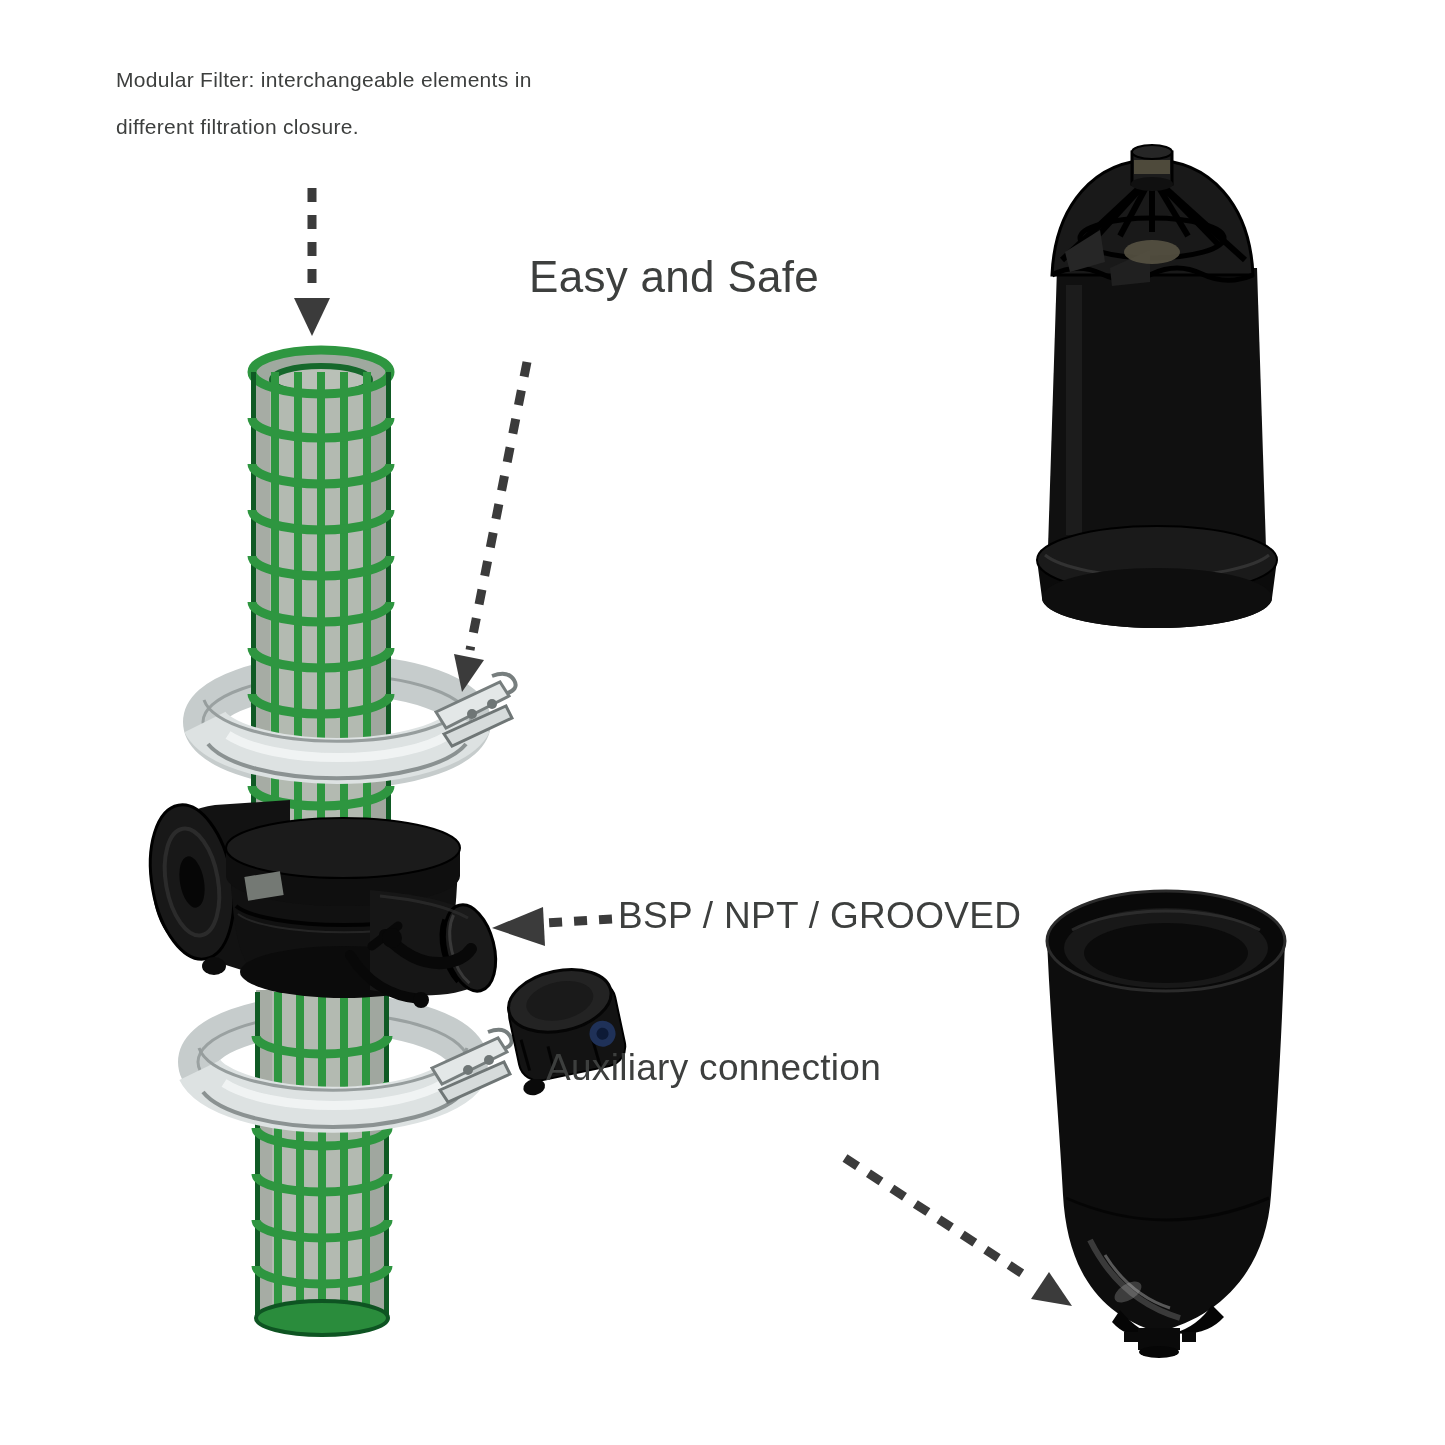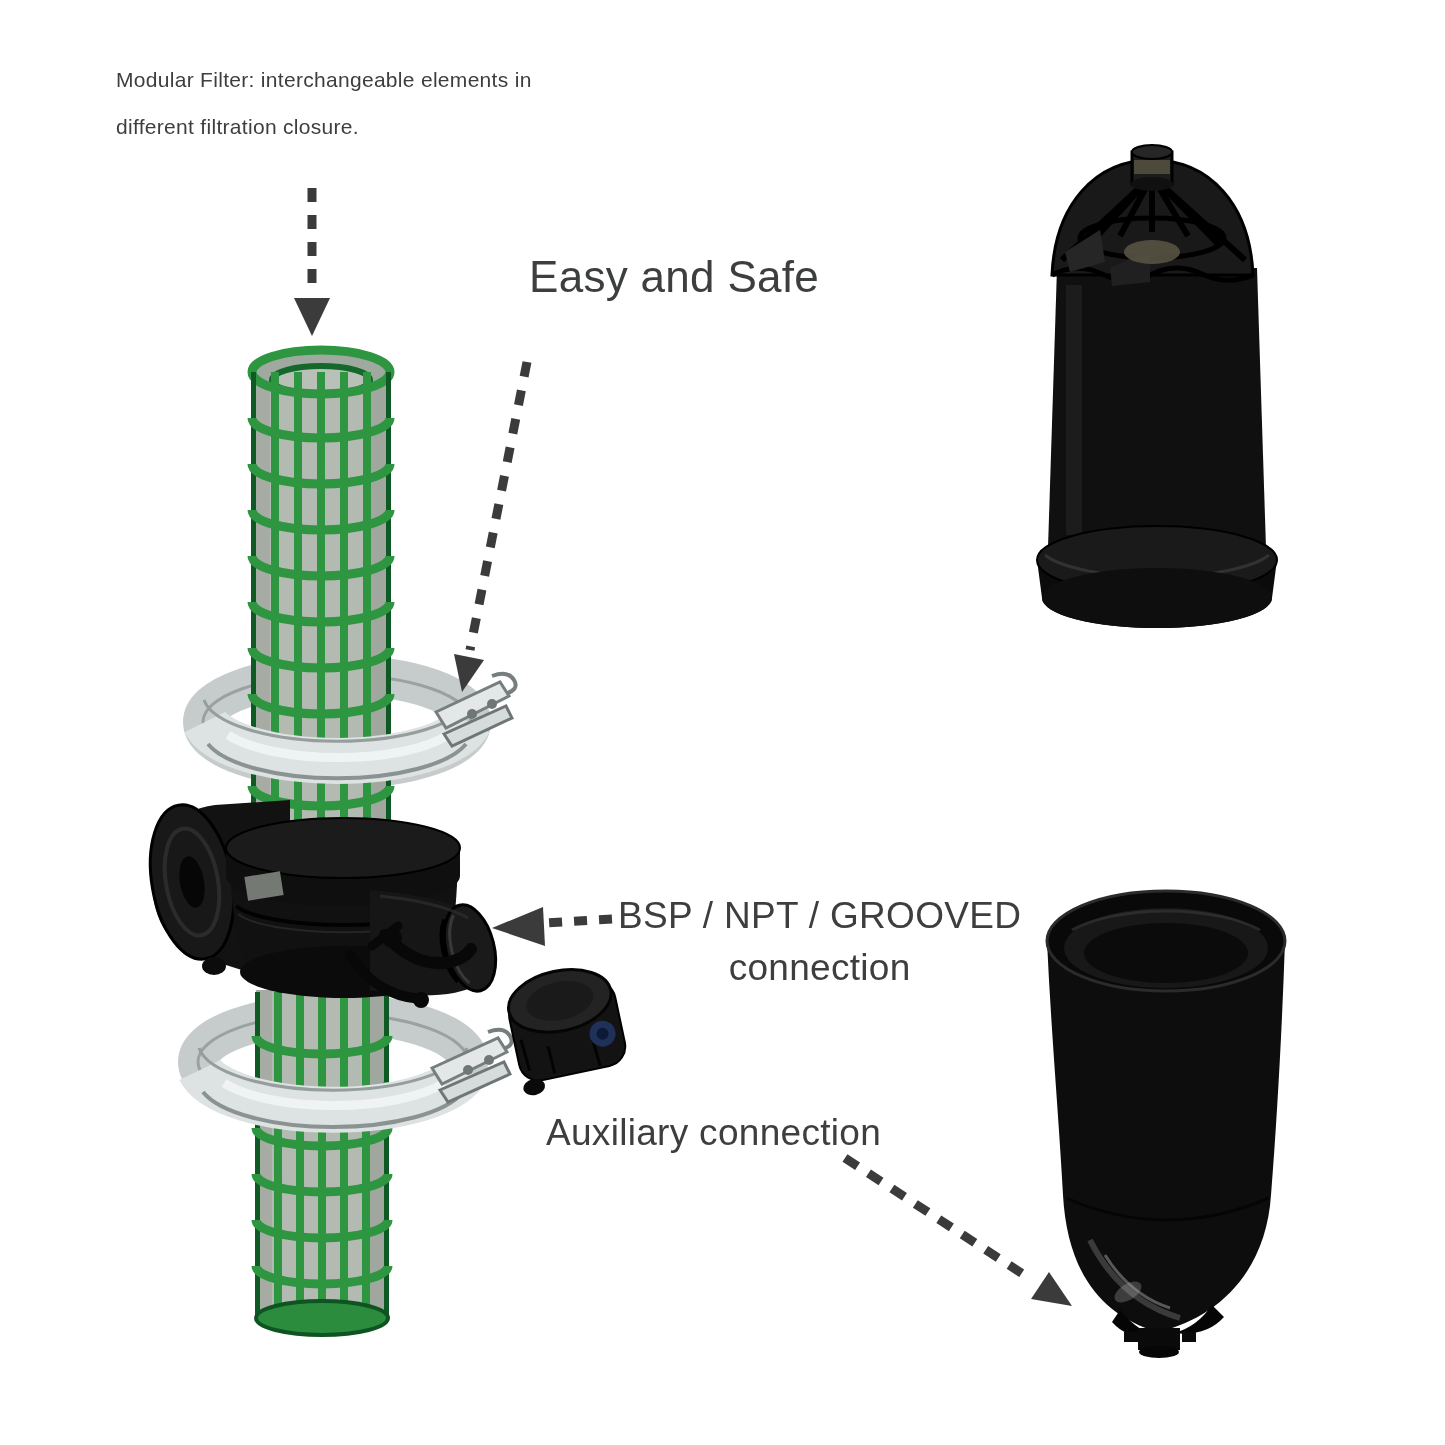--- a/index.html
+++ b/index.html
@@ -13,21 +13,21 @@
   .stage svg{position:absolute;left:0;top:0;}
   .label{
     position:absolute;
     color:#3d3f3e;
     letter-spacing:0.3px;
   }
   .label span{display:block;white-space:nowrap;}
   .label-heading{left:116px;top:56px;font-size:21px;line-height:47px;}
   .label-closure{left:505px;top:252px;font-size:44px;line-height:50px;margin-left:24px;}
   .label-bsp{left:618px;top:890px;font-size:37px;line-height:52px;text-align:center;}
-  .label-aux{left:546px;top:1108px;font-size:37px;line-height:50px;}
+  .label-aux{left:546px;top:1043px;font-size:37px;line-height:50px;}
 </style>
 </head>
 <body>
 
 <div class="stage">
 
 <svg width="1445" height="1445" viewBox="0 0 1445 1445">
 
   <g>
     <ellipse cx="337" cy="722" rx="134" ry="47" fill="none" stroke="#c6cccc" stroke-width="40"></ellipse>
@@ -243,20 +243,19 @@
     <span>Modular Filter: interchangeable elements in</span>
     <span>different filtration closure.</span>
   </div>
 
   <div class="label label-closure">
     <span>Easy and Safe</span>
   </div>
 
   <div class="label label-bsp">
     <span>BSP / NPT / GROOVED</span>
-    <span>connection</span>
   </div>
 
   <div class="label label-aux">
     <span>Auxiliary connection</span>
   </div>
 
 </div>
 
 </body></html>

